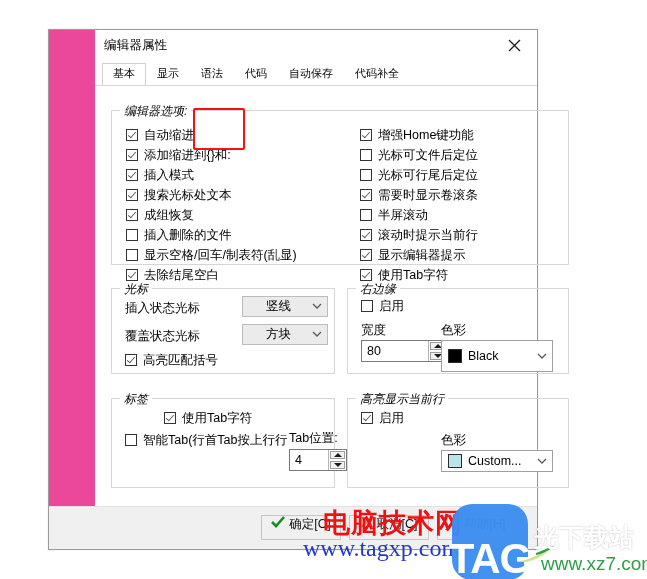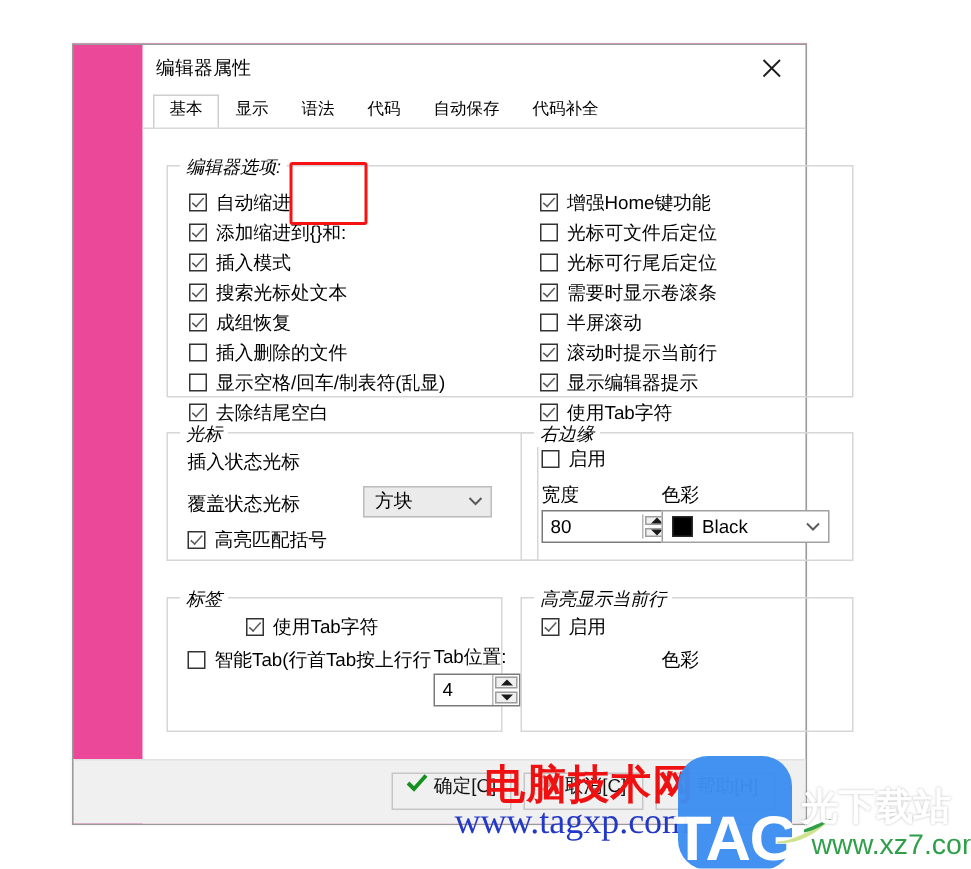--- a/index.html
+++ b/index.html
@@ -123,21 +123,21 @@
     left: 8px;
     background: #ffffff;
     padding: 0 4px;
     font-size: 12px;
     color: #000;
     white-space: nowrap;
     font-style: italic;
   }
 
   #grp-editor   { left: 16px;  top: 24px;  width: 458px; height: 155px; }
-  #grp-cursor   { left: 16px;  top: 202px; width: 248px; height: 86px; }
+  #grp-cursor   { left: 16px;  top: 202px; width: 224px; height: 86px; text-align: center; }
   #grp-margin   { left: 252px; top: 202px; width: 222px; height: 86px; }
   #grp-tab      { left: 16px;  top: 312px; width: 224px; height: 90px; }
   #grp-hl       { left: 252px; top: 312px; width: 222px; height: 90px; }
 
   
   .cb-row {
     position: absolute;
     display: flex;
     align-items: center;
     white-space: nowrap;
@@ -432,20 +432,28 @@
       <div class="cb-row" style="left:248px; top:157px;">
         <span class="cbox checked"></span>
         <span class="cb-label">使用Tab字符</span>
       </div>
     </div>
 
     <div class="group" id="grp-cursor">
       <div class="legend">光标</div>
 
       <div class="lbl" style="left:13px; top:11px;">插入状态光标</div>
+      <div class="combo" style="left:130px; top:7px; width:86px; height:21px;">
+        <span class="combo-text">竖线</span>
+        <span class="chev">
+          <svg width="10" height="7" viewBox="0 0 10 7">
+              <path d="M1 1 L5 5 L9 1" stroke="#5a5a5a" stroke-width="1.3" fill="none"></path>
+            </svg>
+        </span>
+      </div>
 
       <div class="lbl" style="left:13px; top:39px;">覆盖状态光标</div>
       <div class="combo" style="left:130px; top:35px; width:86px; height:21px;">
         <span class="combo-text">方块</span>
         <span class="chev">
           <svg width="10" height="7" viewBox="0 0 10 7">
               <path d="M1 1 L5 5 L9 1" stroke="#5a5a5a" stroke-width="1.3" fill="none"></path>
             </svg>
         </span>
       </div>
@@ -458,34 +466,34 @@
 
     <div class="group" id="grp-margin">
       <div class="legend">右边缘</div>
 
       <div class="cb-row" style="left:13px; top:10px;">
         <span class="cbox"></span>
         <span class="cb-label">启用</span>
       </div>
 
       <div class="lbl" style="left:13px; top:33px;">宽度</div>
-      <div class="spin" style="left:13px; top:51px; width:86px; height:22px;align-items:center;">
+      <div class="spin" style="left:13px; top:51px; width:86px; height:22px;">
         <span class="spin-val">80</span>
         <span class="spin-btns">
           <div>
               <i class="arrow-up"></i>
             </div>
           <div>
               <i class="arrow-dn"></i>
             </div>
         </span>
       </div>
 
       <div class="lbl" style="left:93px; top:33px;">色彩</div>
-      <div class="combo white" style="left:93px; top:51px; width:112px; height:22px;">
+      <div class="combo white" style="left:93px; top:51px; width:112px; height:32px;">
         <span class="swatch" style="background:#000000;"></span>
         <span class="combo-text" style="padding-left:6px;">Black</span>
         <span class="chev">
           <svg width="10" height="7" viewBox="0 0 10 7">
               <path d="M1 1 L5 5 L9 1" stroke="#5a5a5a" stroke-width="1.3" fill="none"></path>
             </svg>
         </span>
       </div>
     </div>
 
@@ -517,20 +525,29 @@
 
     <div class="group" id="grp-hl">
       <div class="legend">高亮显示当前行</div>
 
       <div class="cb-row" style="left:13px; top:12px;">
         <span class="cbox checked"></span>
         <span class="cb-label">启用</span>
       </div>
 
       <div class="lbl" style="left:93px; top:33px;">色彩</div>
+      <div class="combo white" style="left:93px; top:51px; width:112px; height:22px;">
+        <span class="swatch" style="background:#b8e4ea;"></span>
+        <span class="combo-text" style="padding-left:6px;">Custom...</span>
+        <span class="chev">
+          <svg width="10" height="7" viewBox="0 0 10 7">
+              <path d="M1 1 L5 5 L9 1" stroke="#5a5a5a" stroke-width="1.3" fill="none"></path>
+            </svg>
+        </span>
+      </div>
     </div>
 
   </div>
 
   <div class="footer">
     <div class="btn" id="btn-ok">
       <span class="bico">
         <svg width="14" height="12" viewBox="0 0 14 12">
             <path d="M1 6 L5 10 L13 1" stroke="#13901f" stroke-width="2.6" fill="none"></path>
           </svg>

